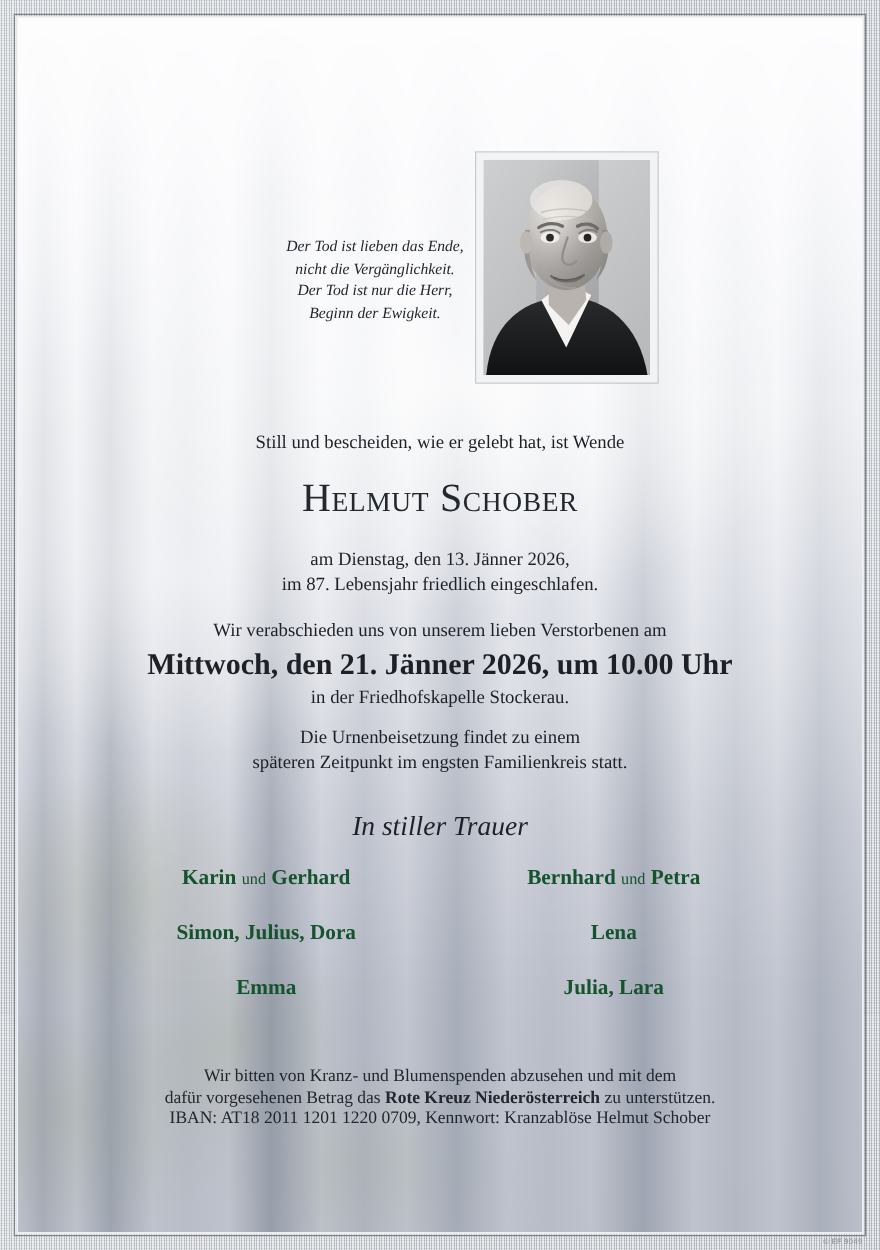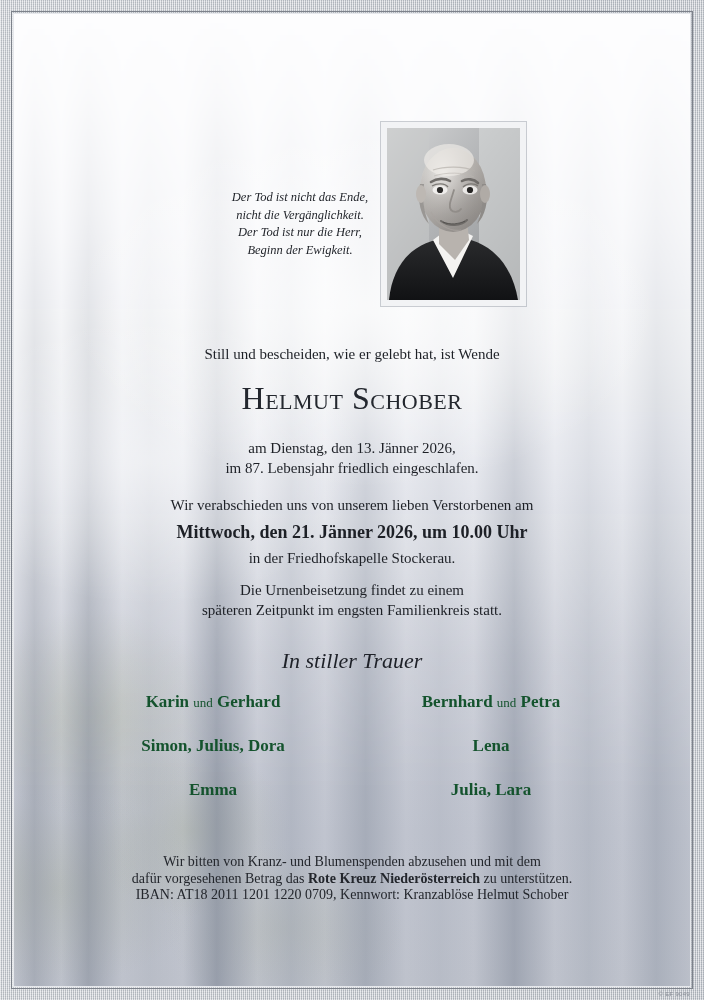--- a/index.html
+++ b/index.html
@@ -188,21 +188,21 @@
   .farewell {
     position: absolute;
     left: 0; right: 0;
     top: 481px;
     text-align: center;
     font-size: 15px;
     line-height: 21px;
   }
   .farewell .strong {
     display: block;
-    font-size: 18px;
+    font-size: 24px;
     font-weight: bold;
     margin: 6px 0 5px;
   }
 
   .urn {
     position: absolute;
     left: 0; right: 0;
     top: 566px;
     text-align: center;
     font-size: 15px;
@@ -341,21 +341,21 @@
 
             <path d="M44 84 C50 96 62 104 74 102" stroke="#a9a49f" stroke-width="1.2" fill="none" opacity="0.7"></path>
 
             <path d="M46 42 C58 38 76 38 88 43" stroke="#b5b0ab" stroke-width="1.1" fill="none" opacity="0.7"></path>
             <path d="M47 48 C59 44 76 44 87 49" stroke="#bab5b0" stroke-width="1" fill="none" opacity="0.6"></path>
           </svg>
         </div>
       </div>
 
       <div class="poem">
-        <div>Der Tod ist nicht das Ende,</div>
+        <div>Der Tod ist lieben das Ende,</div>
         <div>nicht die Vergänglichkeit.</div>
         <div>Der Tod ist nur die Herr,</div>
         <div>Beginn der Ewigkeit.</div>
       </div>
 
       <div class="lead">Still und bescheiden, wie er gelebt hat, ist Wende</div>
 
       <div class="name">Helmut Schober</div>
 
       <div class="death-info">

